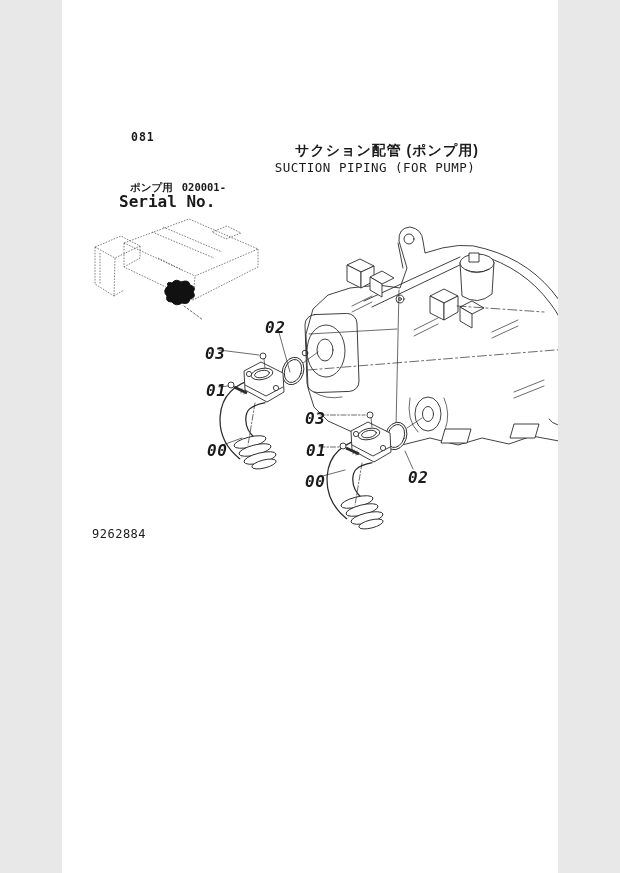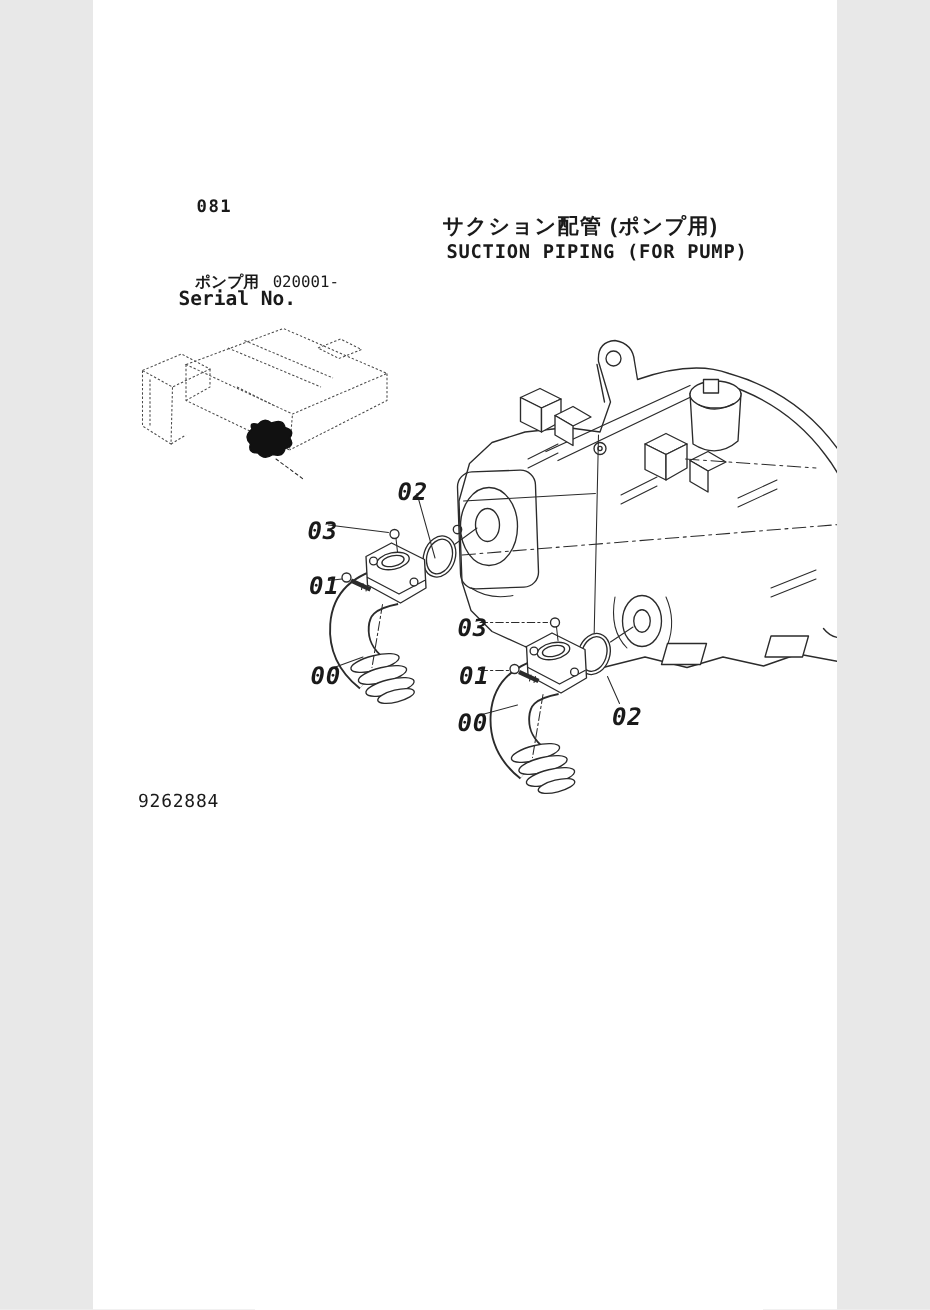--- a/index.html
+++ b/index.html
@@ -6,25 +6,25 @@
   .page{
     position:relative;width:496px;height:873px;background:#ffffff;
     margin:0 auto;overflow:hidden;
     font-family:"DejaVu Sans Mono","Liberation Mono",monospace;
     color:#1a1a1a;
   }
   .abs{position:absolute;white-space:nowrap;}
   .page-number{left:69px;top:130px;font-size:11.5px;font-weight:700;letter-spacing:1px;}
   .title-ja{left:120px;top:142px;width:410px;text-align:center;font-size:14px;font-weight:700;
     font-family:"Liberation Sans","DejaVu Sans",sans-serif;letter-spacing:1px;}
-  .title-en{left:131px;top:160px;width:410px;text-align:center;font-size:12.5px;font-weight:700;letter-spacing:0.5px;}
+  .title-en{left:108px;top:160px;width:410px;text-align:center;font-size:12.5px;font-weight:400;letter-spacing:0.5px;}
   .applicable-line{left:68px;top:181px;font-size:10.5px;font-weight:700;
     font-family:"Liberation Sans","DejaVu Sans",sans-serif;}
-  .applicable-line .val{font-family:"DejaVu Sans Mono",monospace;margin-left:9px;font-weight:400;}
-  .serial-line{left:57px;top:192px;font-size:13px;font-weight:700;}
+  .applicable-line .val{font-family:"DejaVu Sans Mono",monospace;margin-left:9px;font-weight:700;}
+  .serial-line{left:57px;top:192px;font-size:16px;font-weight:700;}
   .figure-code{left:30px;top:527px;font-size:12px;font-weight:400;letter-spacing:0.5px;}
   .callout{position:absolute;font-size:16px;font-weight:700;letter-spacing:0.5px;font-style:italic;}
   svg{position:absolute;left:0;top:0;}
   .ln{fill:none;stroke:#2b2b2b;stroke-width:0.9;stroke-linecap:round;stroke-linejoin:round;}
   .lnw{fill:#ffffff;stroke:#2b2b2b;stroke-width:0.9;stroke-linejoin:round;}
   .thin{stroke-width:0.7;}
   .sketch{fill:none;stroke:#4a4a4a;stroke-width:0.7;stroke-dasharray:1.6 1.3;}
 </style>
 </head>
 <body>

